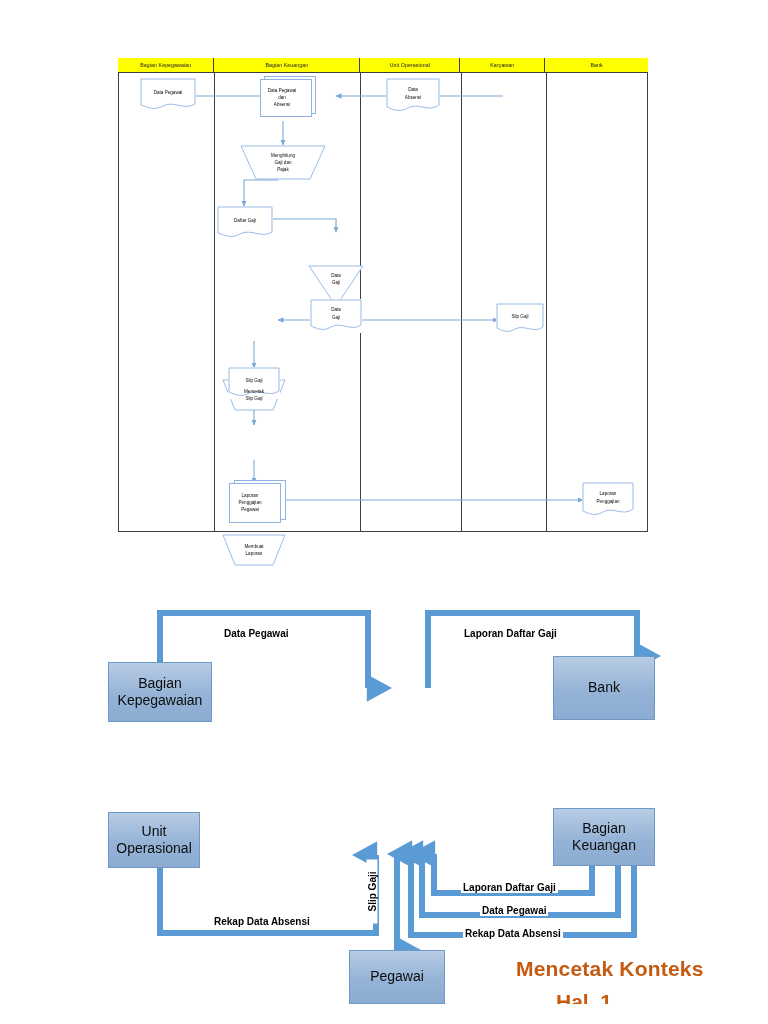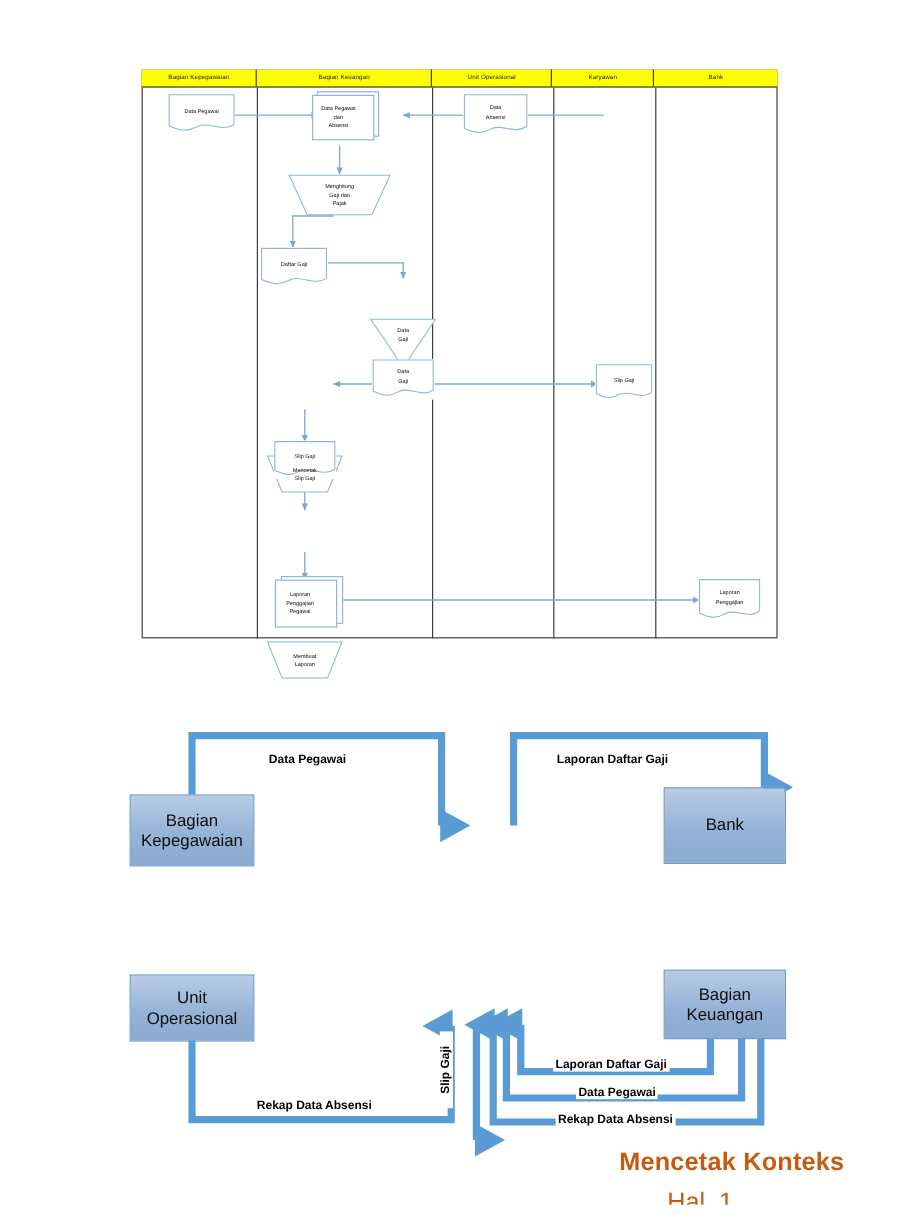--- a/index.html
+++ b/index.html
@@ -54,21 +54,21 @@
           text-align:center;font-size:14px;line-height:1.25;color:#0d0d0d;}
   .process{position:absolute;border-radius:50%;
            background:radial-gradient(circle at 50% 22%,#c3d7ee 0%,#a8c4e2 55%,#8fb2d8 100%);
            border:1px solid #7ba2cf;display:flex;align-items:center;justify-content:center;
            text-align:center;font-size:17px;line-height:1.3;color:#0d0d0d;}
   .flow-label{position:absolute;font-size:10px;font-weight:bold;color:#000;
               white-space:nowrap;background:#fff;padding:0 2px;}
   .flow-label.vert{transform:rotate(-90deg);transform-origin:50% 50%;}
   .ctx-title{position:absolute;font-size:21px;font-weight:bold;color:#C55A11;
              white-space:nowrap;letter-spacing:.2px;}
-  .ctx-subtitle{position:absolute;font-size:21px;font-weight:normal;color:#C55A11;
+  .ctx-subtitle{position:absolute;font-size:21px;font-weight:bold;color:#C55A11;
              white-space:nowrap;overflow:hidden;height:14px;}
 </style>
 </head>
 <body>
 
 <div id="flowchart">
   <div class="fc-grid"></div>
 
   <div class="fc-header">
     <div class="fc-hcell" style="width:18.2%">Bagian Kepegawaian</div>
@@ -249,26 +249,27 @@
 
       <path d="M634,272 L634,345 L411,345 L411,264" marker-end="url(#cArr)"></path>
     </g>
   </svg>
 
   <div class="entity" style="left:108px;top:72px;width:104px;height:60px;white-space:pre-line;">Bagian
 Kepegawaian</div>
 
   <div class="entity" style="left:553px;top:66px;width:102px;height:64px;white-space:pre-line;">Bank</div>
 
-  <div class="entity" style="left:108px;top:222px;width:104px;height:56px;white-space:pre-line;">Unit
+  <div class="entity" style="left:108px;top:222px;width:92px;height:56px;white-space:pre-line;">Unit
 Operasional</div>
 
   <div class="entity" style="left:553px;top:218px;width:102px;height:58px;white-space:pre-line;">Bagian
 Keuangan</div>
 
+  <div class="entity" style="left:349px;top:360px;width:96px;height:54px;white-space:pre-line;">Pegawai</div>
 
 
   <div class="flow-label" style="left:222px;top:38px;">Data Pegawai</div>
   <div class="flow-label" style="left:462px;top:38px;">Laporan Daftar Gaji</div>
   <div class="flow-label" style="left:212px;top:326px;">Rekap Data Absensi</div>
   <div class="flow-label vert" style="left:362px;top:296px;width:60px;text-align:center;margin-left:-22px;">Slip Gaji</div>
   <div class="flow-label" style="left:461px;top:292px;">Laporan Daftar Gaji</div>
   <div class="flow-label" style="left:480px;top:315px;">Data Pegawai</div>
   <div class="flow-label" style="left:463px;top:338px;">Rekap Data Absensi</div>
 

